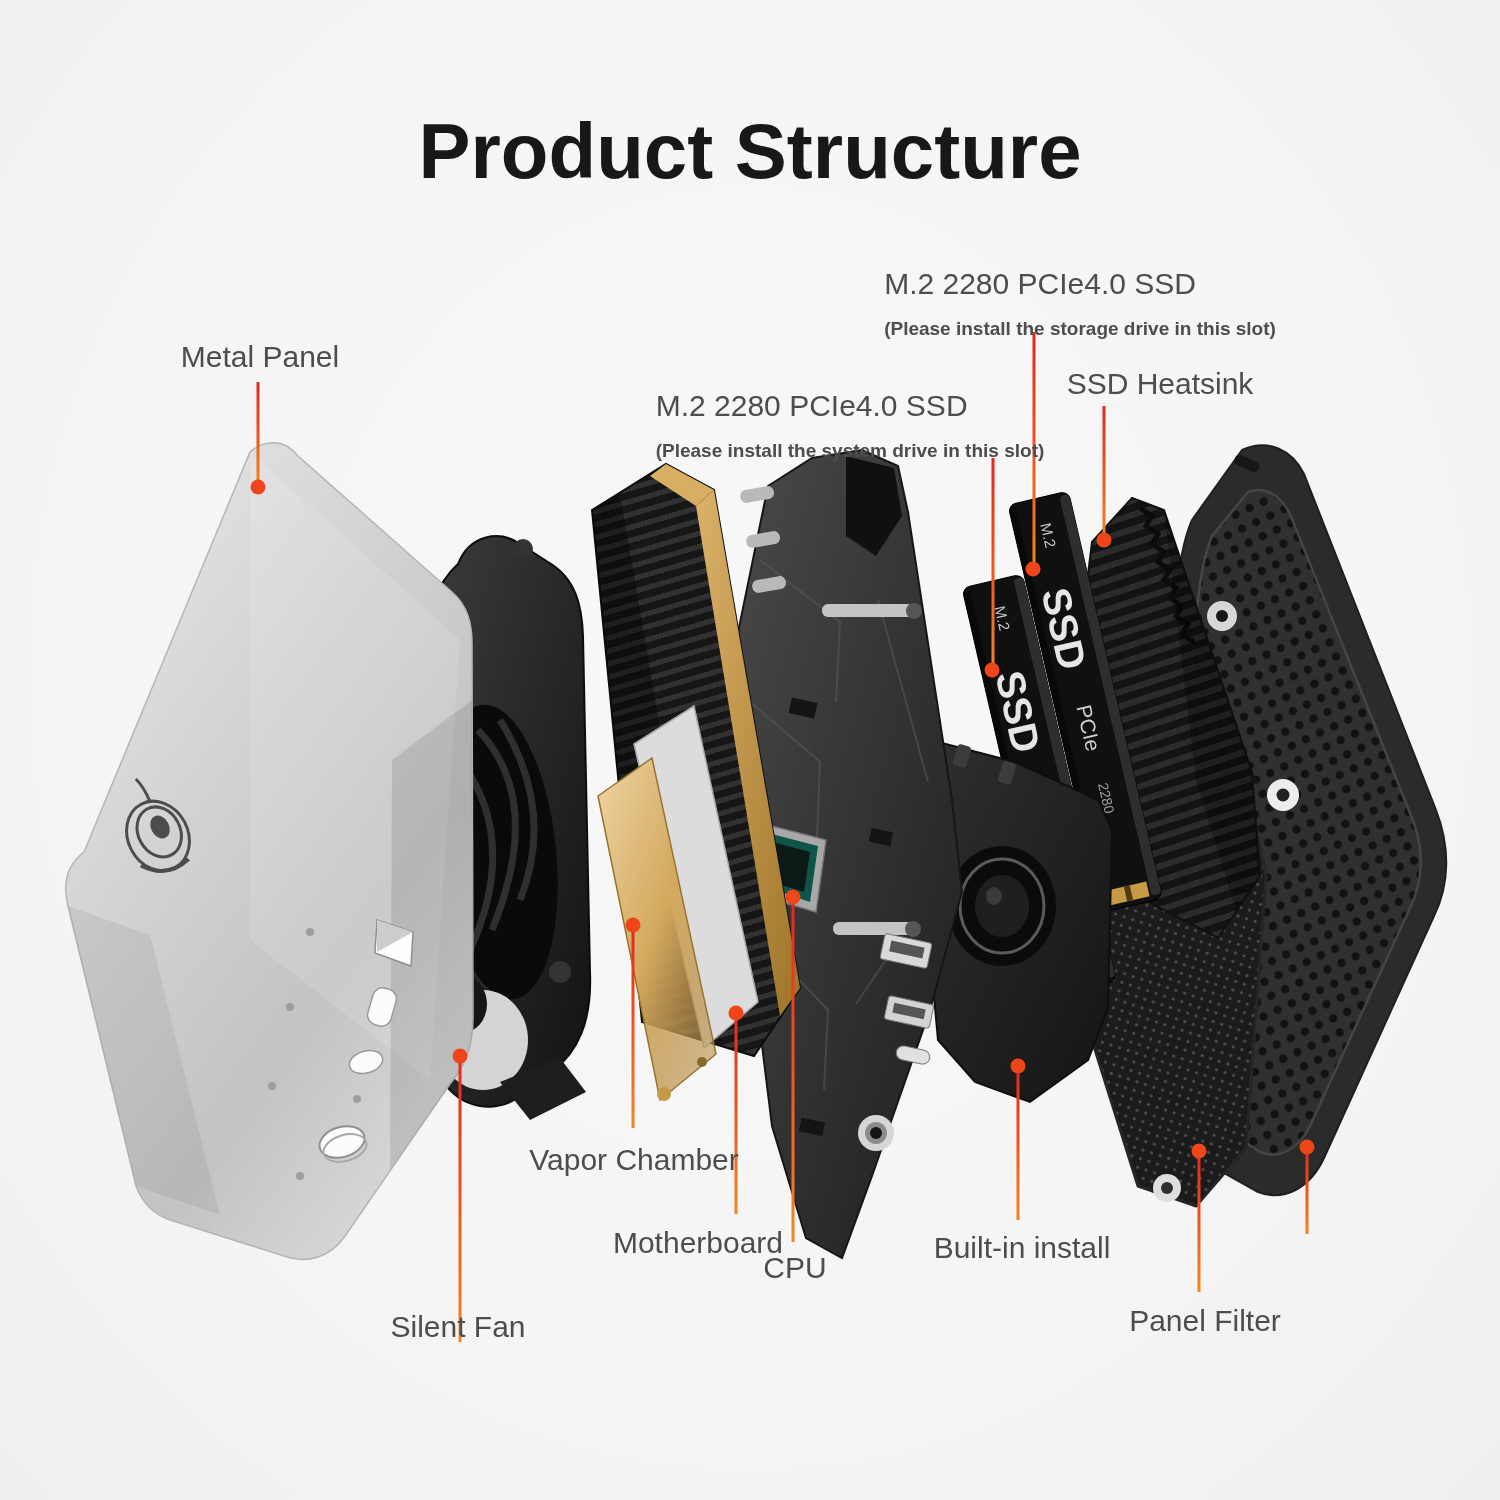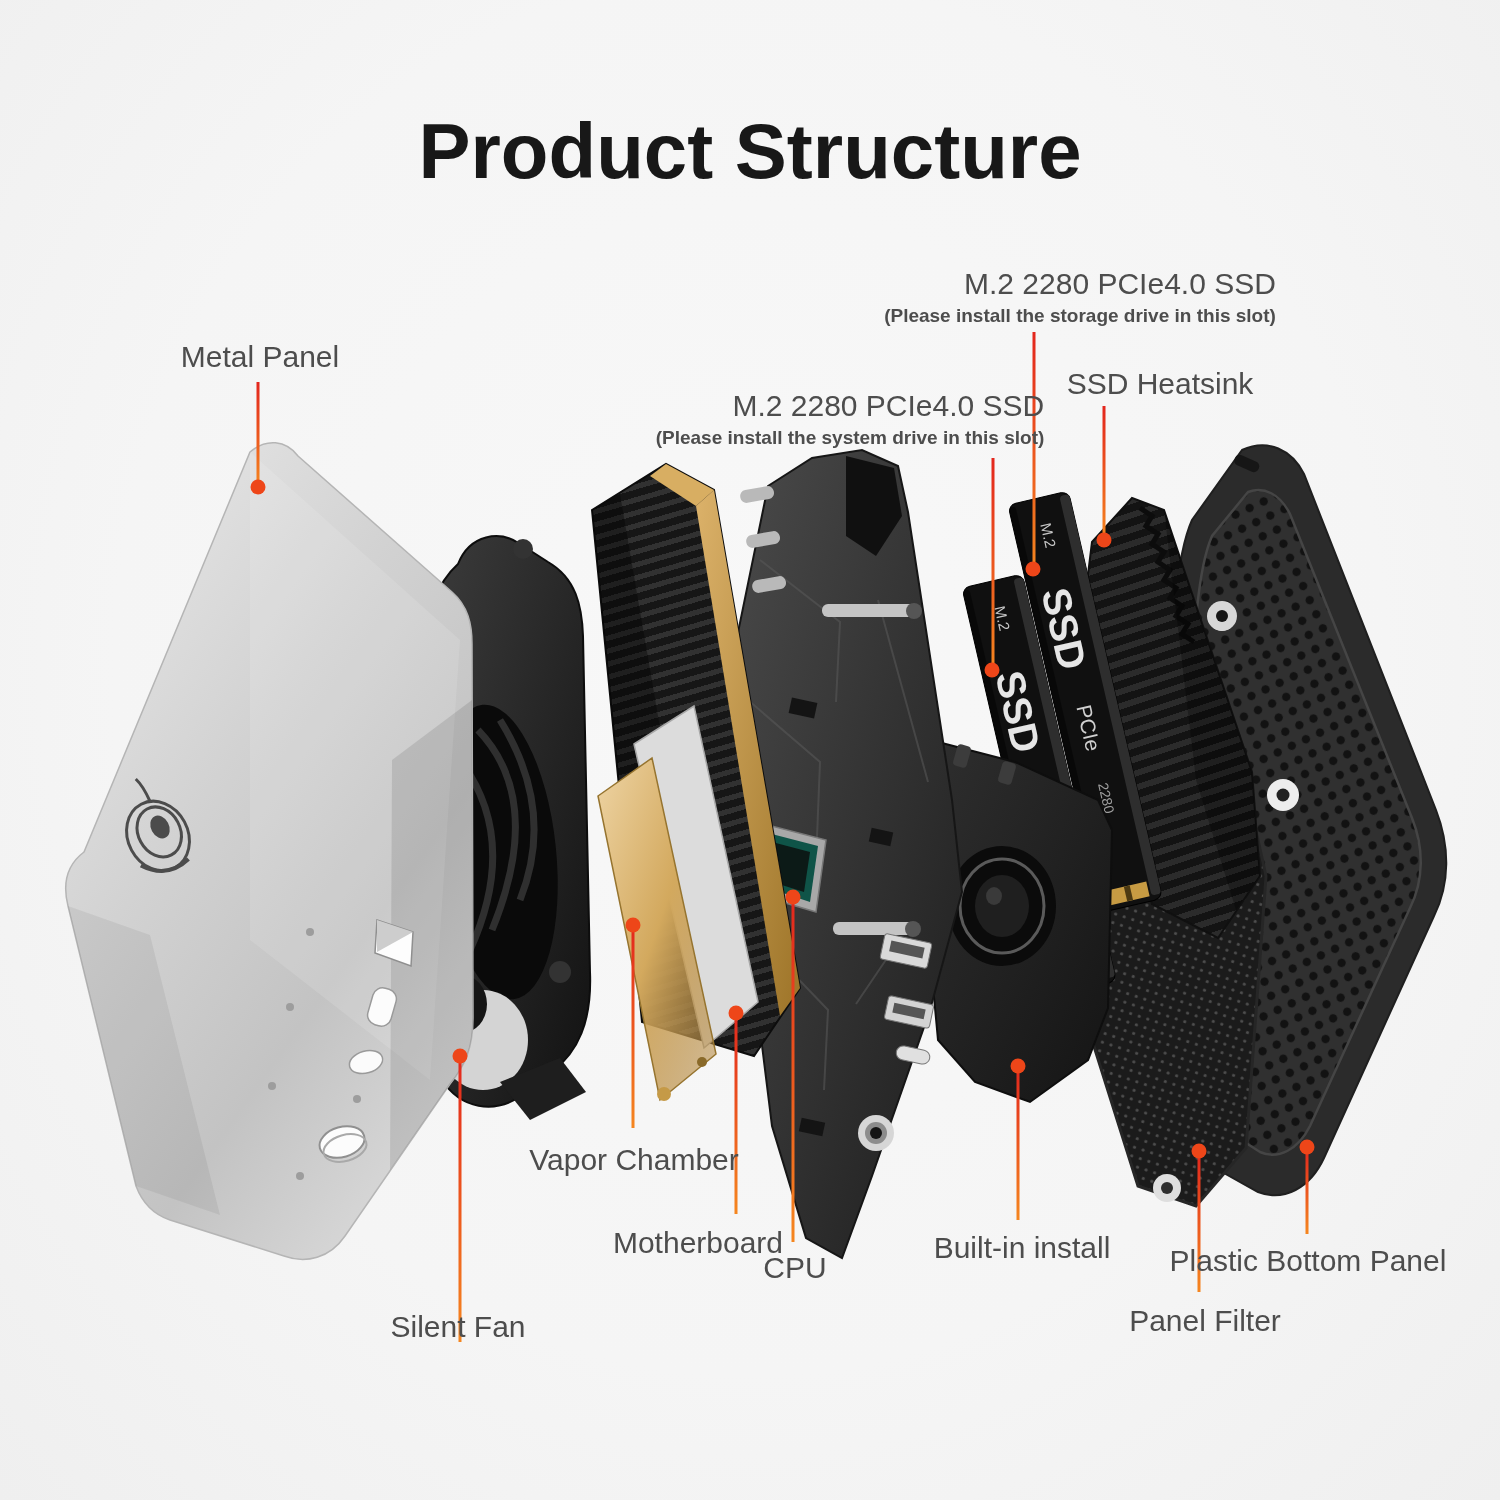--- a/index.html
+++ b/index.html
@@ -13,23 +13,23 @@
     background:radial-gradient(ellipse at 50% 45%, #f8f8f8 0%, #f5f5f5 60%, #efefef 100%);
     font-family:"Liberation Sans",sans-serif;
   }
   #scene{position:absolute;left:0;top:0;}
   .title{
     position:absolute;left:750px;top:78px;transform:translateX(-50%);
     font-size:78px;font-weight:700;letter-spacing:0px;color:var(--title);white-space:nowrap;margin-top:28px;
   }
   .label{
     position:absolute;transform:translateX(-50%);
-    color:var(--label);font-size:30px;line-height:1.15;text-align:right;white-space:nowrap;
+    color:var(--label);font-size:30px;line-height:1.15;text-align:left;white-space:nowrap;
   }
-  .label .sub{font-size:19px;font-weight:700;margin-top:3px;}
+  .label .sub{font-size:19px;font-weight:700;margin-top:16px;}
 </style>
 </head>
 <body>
 
 <div id="stage">
 
 <svg id="scene" width="1500" height="1500" viewBox="0 0 1500 1500">
   <defs>
     <linearGradient id="lineGrad" x1="0" y1="0" x2="0" y2="1">
       <stop offset="0" stop-color="#e3261d"></stop>
@@ -299,21 +299,18 @@
   </div>
 
   <div class="label" style="left:1022px;top:1231px">
     <span>Built-in install</span>
   </div>
 
   <div class="label" style="left:1205px;top:1304px">
     <span>Panel Filter</span>
   </div>
 
-  <div class="label" style="left:1308px;top:1244px">
-    <span>Plastic Bottom Panel</span>
-  </div>
 
   <div class="label" style="left:458px;top:1310px">
     <span>Silent Fan</span>
   </div>
 
 </div>
 
 </body></html>

